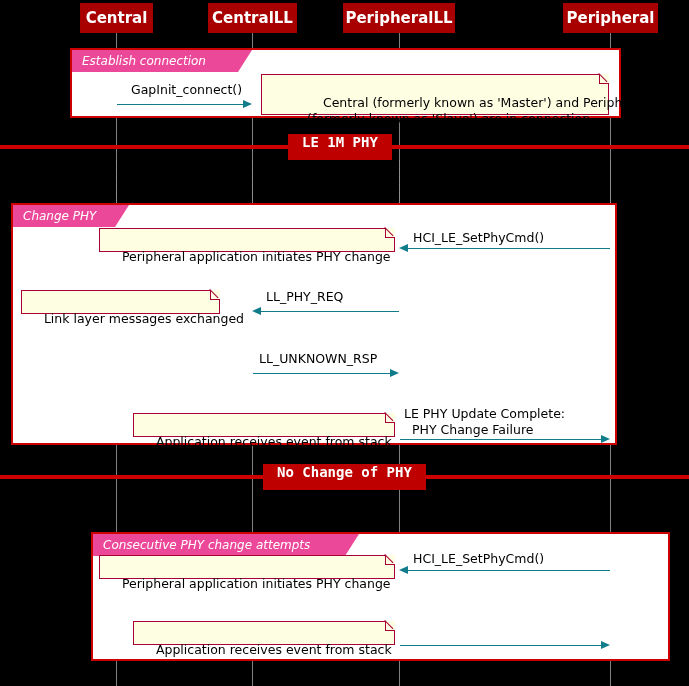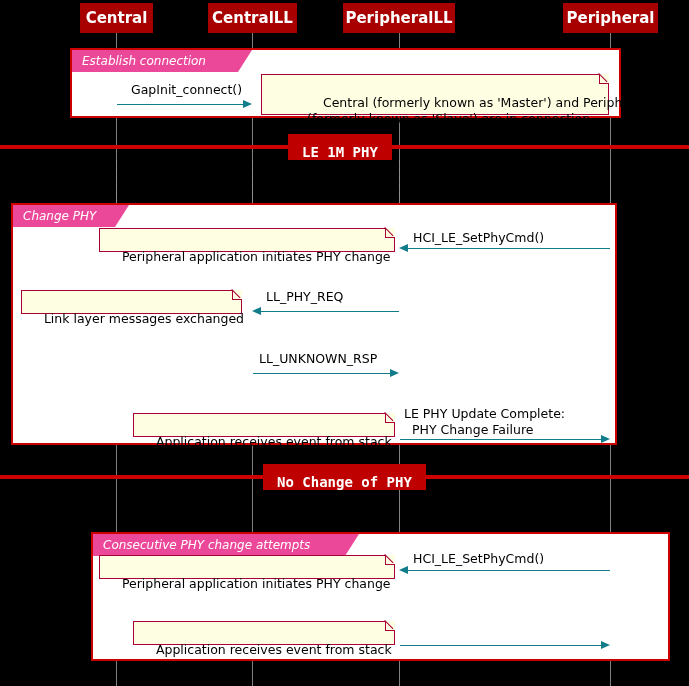--- a/index.html
+++ b/index.html
@@ -34,21 +34,21 @@
     clip-path:polygon(0 0,100% 0,calc(100% - 14px) 100%,0 100%);
   }
 
   
   .divider{position:absolute;left:0;width:689px;height:26px;}
   .divider .bar{position:absolute;left:0;top:11px;width:689px;height:4px;background:#CC0000;}
   .divider .lbl{
     position:absolute;top:0;height:26px;background:#BE0000;color:#FFFFFF;
     font-family:"DejaVu Sans Mono","Liberation Mono",monospace;
     font-size:14px;font-weight:bold;
-    display:flex;align-items:flex-end;justify-content:center;padding:0 14px;
+    display:flex;align-items:flex-start;justify-content:center;padding:0 14px;
     box-sizing:border-box;white-space:nowrap;
   }
 
   
   .note{
     position:absolute;background:#FEFEE2;border:1px solid #A80036;
     color:#000000;font-size:12.5px;line-height:16px;
     padding:4px 14px 4px 6px;box-sizing:border-box;white-space:pre;
   }
   .note .fold{
@@ -141,21 +141,21 @@
 
   <div class="note" style="left:99px;top:228px;width:296px;height:24px;">
     <span>Peripheral application initiates PHY change</span>
     <span class="fold"></span>
   </div>
 
   <div class="msg-label" style="left:266px;top:289px;">LL_PHY_REQ</div>
   <div class="msg-line" style="left:261px;top:311px;width:138px;"></div>
   <div class="arrow-head left" style="left:252px;top:307px;"></div>
 
-  <div class="note" style="left:21px;top:290px;width:221px;height:24px;">
+  <div class="note" style="left:21px;top:290px;width:199px;height:24px;">
     <span>Link layer messages exchanged</span>
     <span class="fold"></span>
   </div>
 
   <div class="msg-label" style="left:259px;top:351px;">LL_UNKNOWN_RSP</div>
   <div class="msg-line" style="left:253px;top:373px;width:137px;"></div>
   <div class="arrow-head right" style="left:390px;top:369px;"></div>
 
   <div class="msg-label" style="left:404px;top:406px;">LE PHY Update Complete:
   PHY Change Failure</div>

